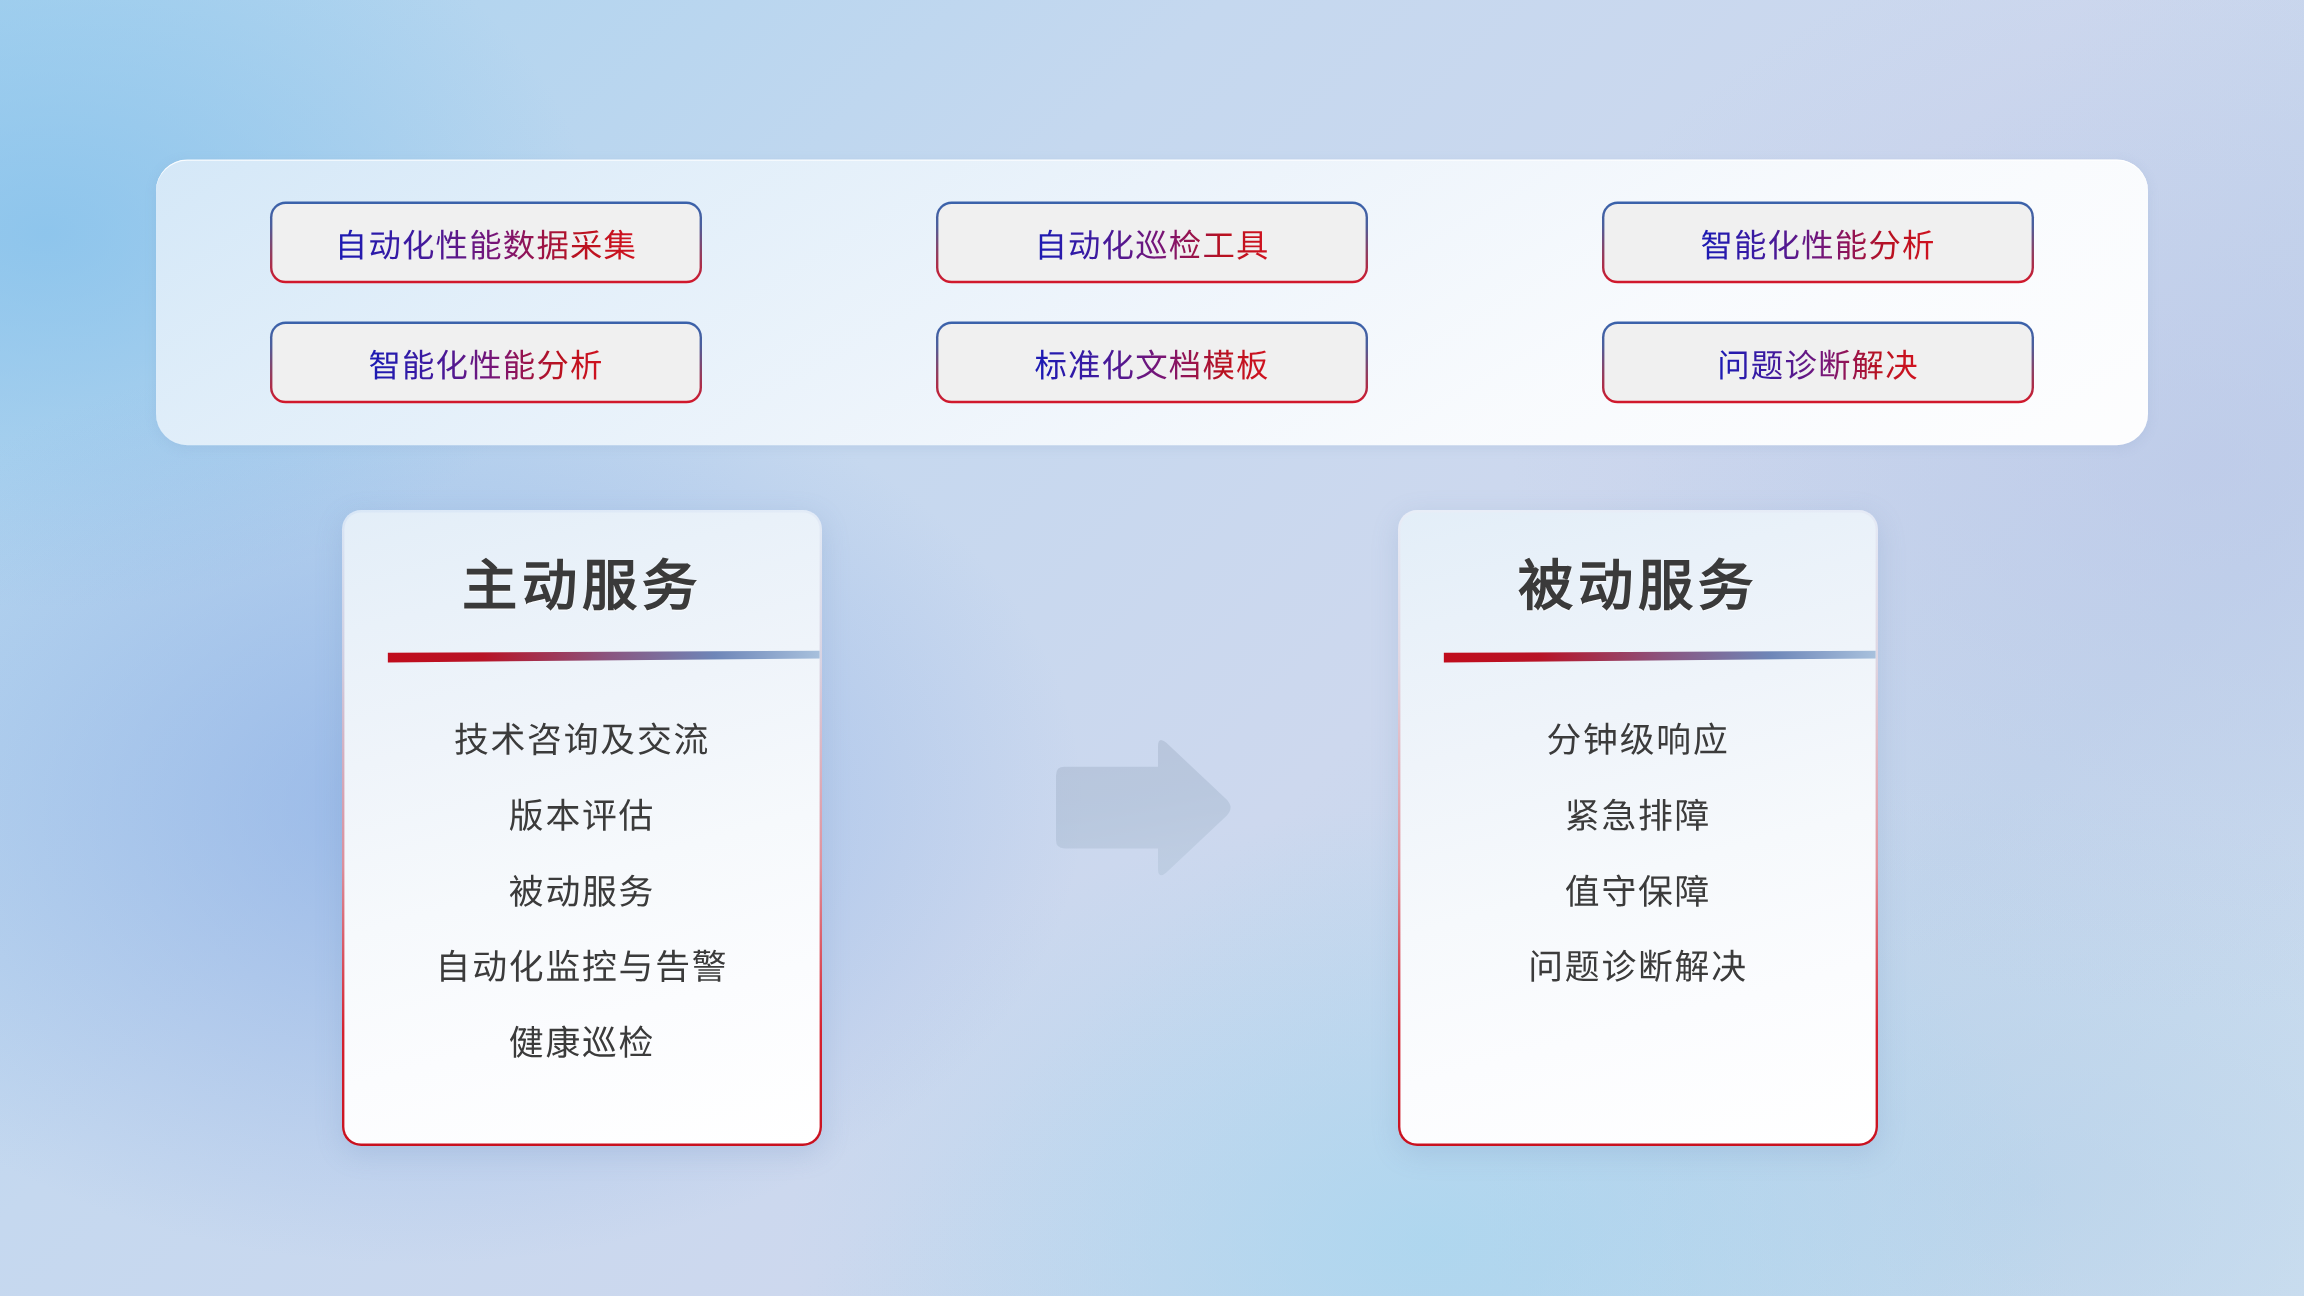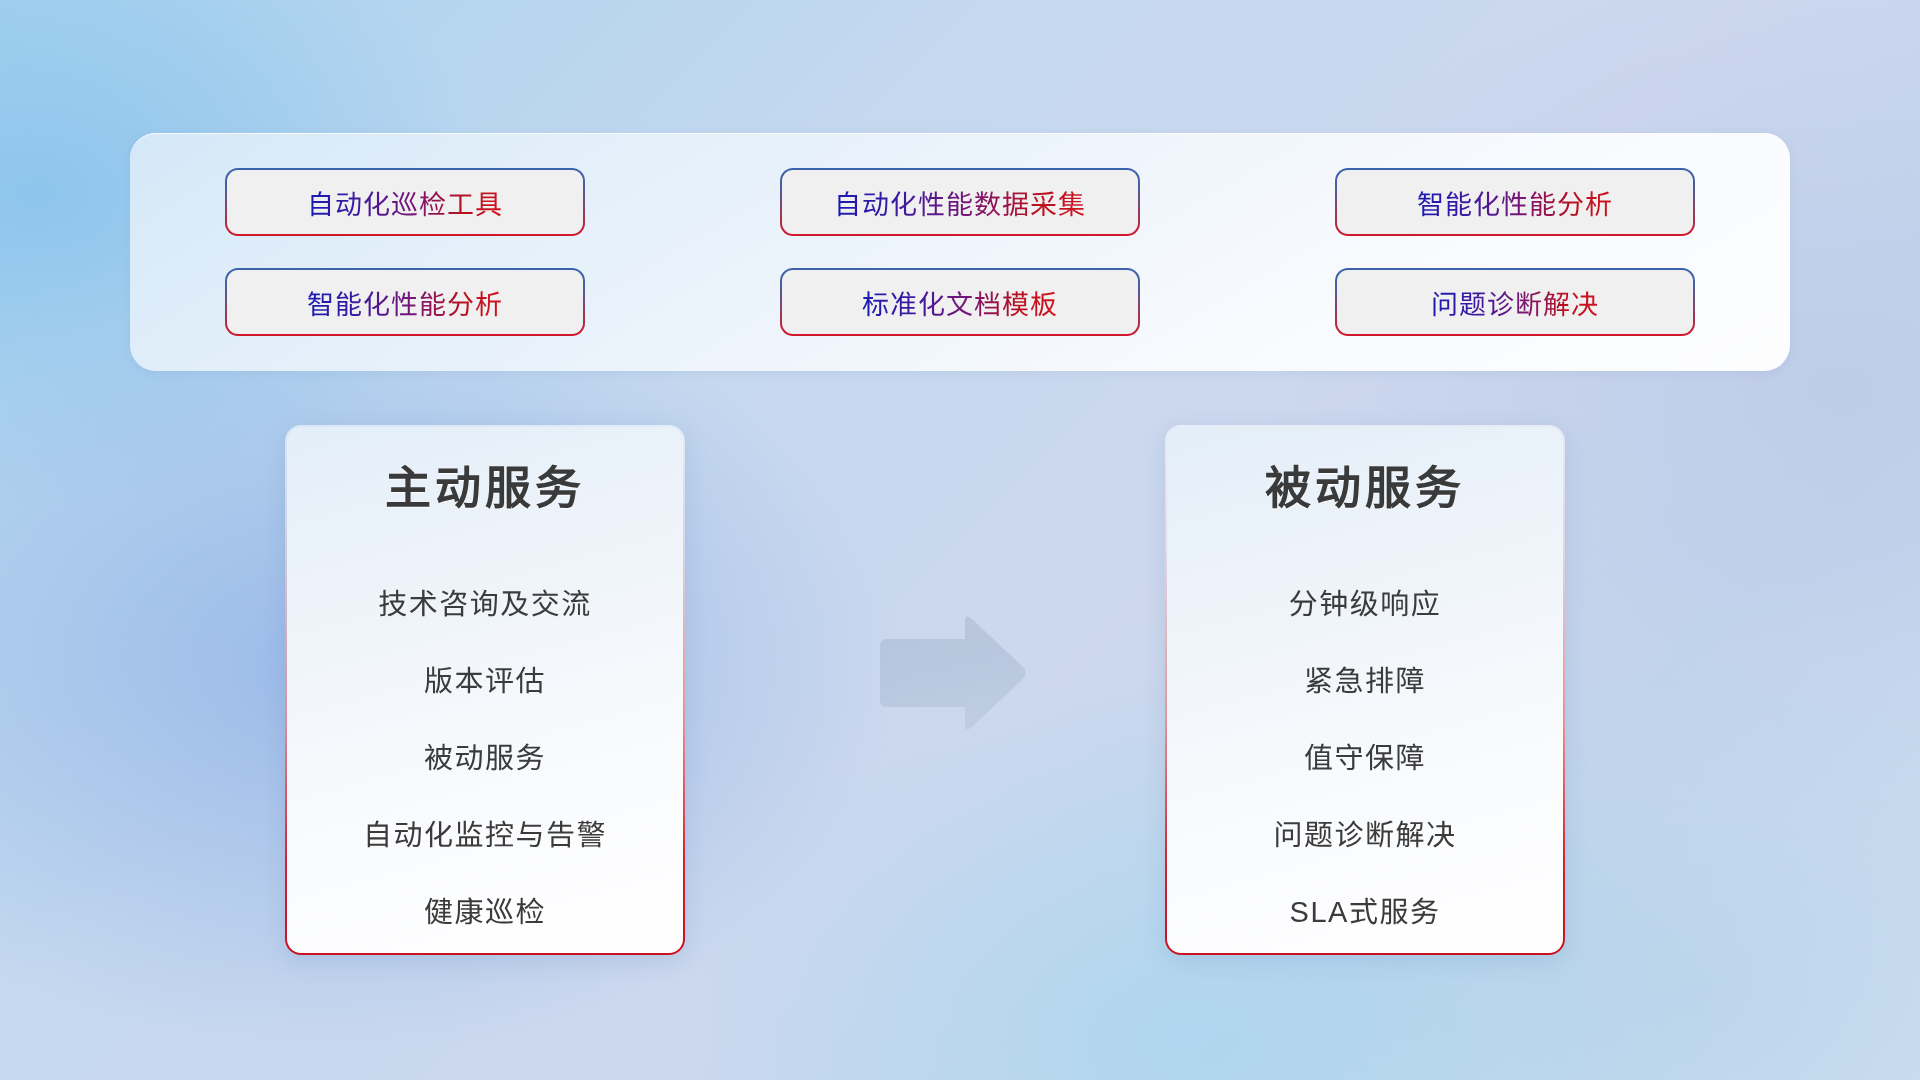--- a/index.html
+++ b/index.html
@@ -148,21 +148,21 @@
     align-self: flex-start;
     margin-left: 10px;
   }
 
   .svc-list {
     margin-top: 32px;
     width: 100%;
     display: flex;
     flex-direction: column;
     align-items: center;
-    gap: 14px;
+    gap: 0;
   }
   .svc-item {
     font-size: 29px;
     color: #3b3b3b;
     letter-spacing: 1.5px;
     line-height: 1.0;
     padding: 17px 0;
     white-space: nowrap;
   }
 
@@ -179,27 +179,27 @@
 </head>
 <body>
 
 <div id="stage">
 
   <section id="top-panel">
     <div class="pill-grid">
 
       <div class="pill">
         <div class="pill-inner">
+          <span class="pill-label">自动化性能数据采集</span>
+        </div>
+      </div>
+
+      <div class="pill">
+        <div class="pill-inner">
           <span class="pill-label">自动化巡检工具</span>
-        </div>
-      </div>
-
-      <div class="pill">
-        <div class="pill-inner">
-          <span class="pill-label">自动化性能数据采集</span>
         </div>
       </div>
 
       <div class="pill">
         <div class="pill-inner">
           <span class="pill-label">智能化性能分析</span>
         </div>
       </div>
 
       <div class="pill">
@@ -282,19 +282,18 @@
           </linearGradient>
         </defs>
         <path d="M0,3 L440,1 L440,7 L0,11 Z" fill="url(#divGradR)"></path>
       </svg>
 
       <div class="svc-list">
         <div class="svc-item">分钟级响应</div>
         <div class="svc-item">紧急排障</div>
         <div class="svc-item">值守保障</div>
         <div class="svc-item">问题诊断解决</div>
-        <div class="svc-item">SLA式服务</div>
       </div>
 
     </div>
   </section>
 
 </div>
 
 </body></html>

